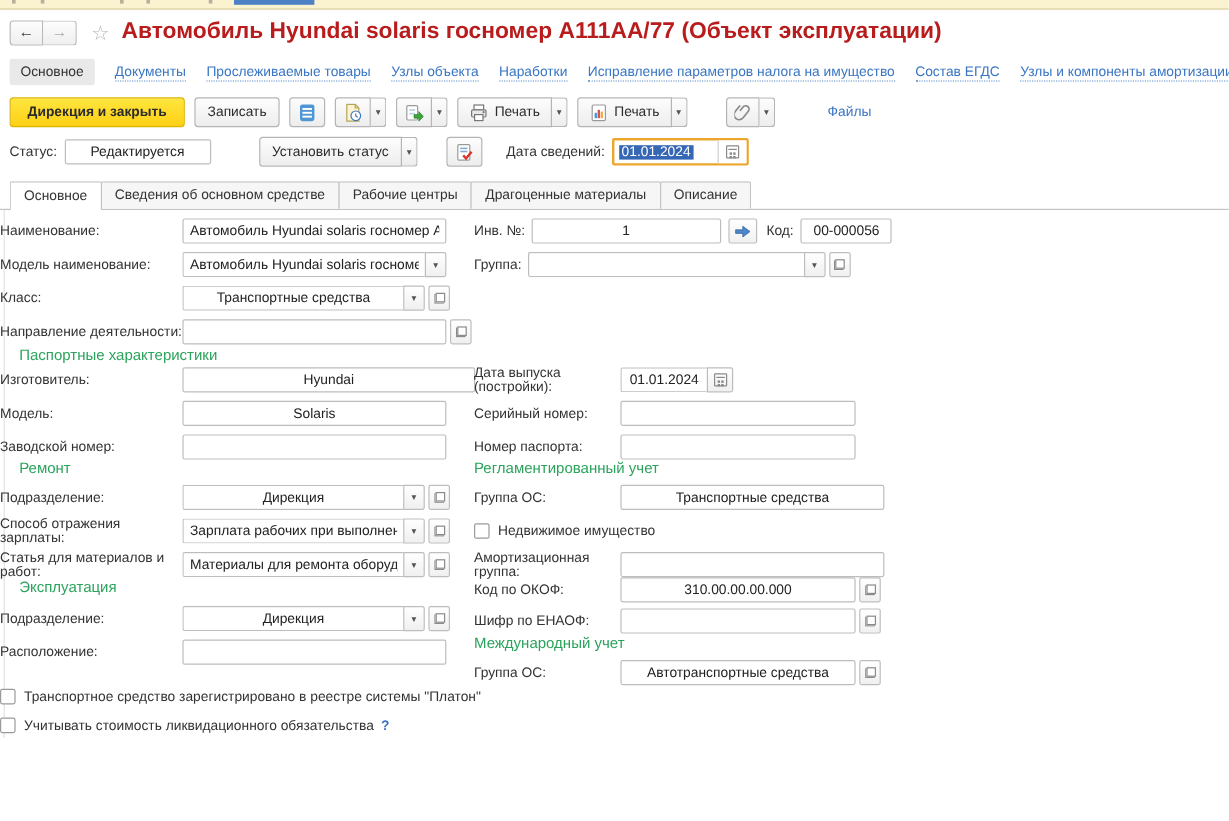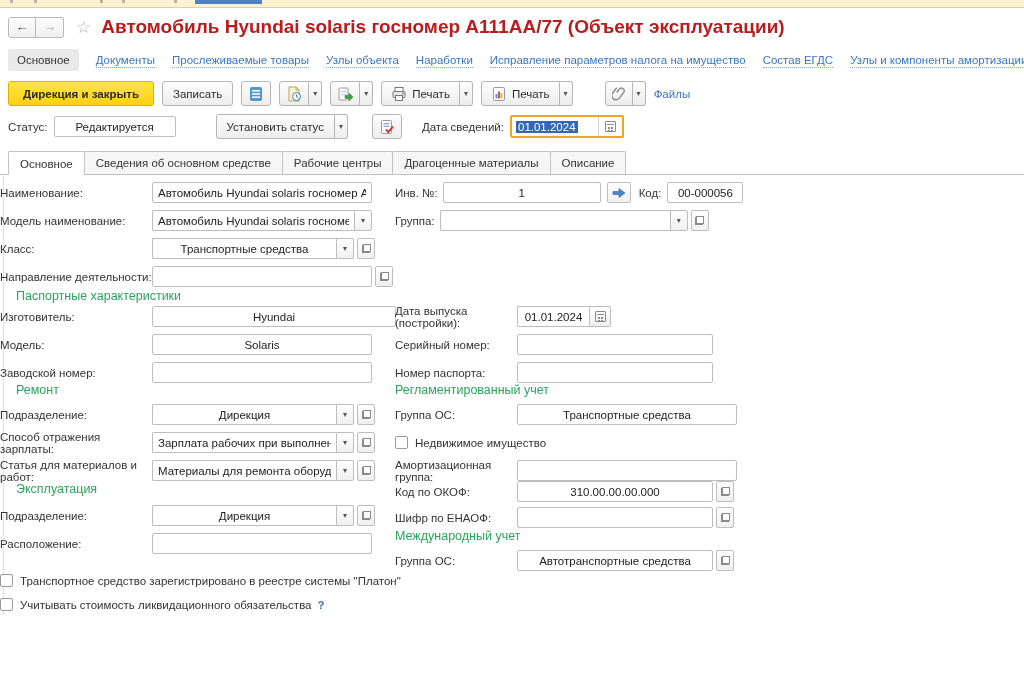--- a/index.html
+++ b/index.html
@@ -27,21 +27,21 @@
 
   
   .cmdbar { display:flex; align-items:center; padding:2px 8px 6px 8px; gap:8px; }
   .btn { height:25px; border:1px solid #b5b5b5; border-radius:3px; background:linear-gradient(#fdfdfd,#ededed); display:inline-flex; align-items:center; justify-content:center; padding:0 10px; color:#2c2c2c; cursor:pointer; white-space:nowrap; gap:5px; }
   .btn-primary { background:linear-gradient(#ffe63e,#fed016); border-color:#dcb400; font-weight:bold; color:#2b2b2b; padding:0 14px; }
   .split { display:inline-flex; }
   .split .btn.main { border-radius:3px 0 0 3px; padding:0 6px; }
   .split .btn.caret { border-radius:0 3px 3px 0; border-left:none; padding:0 4px; }
   .caret-glyph { font-size:8px; color:#555; line-height:1; }
   .iconbtn { padding:0 6px; }
-  .link { color:#3a76c3; cursor:pointer; white-space:nowrap; }
+  .link { color:#3a76c3; cursor:pointer; white-space:nowrap;margin-left:36px; }
 
   
   .statusrow { display:flex; align-items:center; padding:2px 8px 8px 8px; gap:6px; }
   .fld { height:21px; border:1px solid #bdbdbd; border-radius:2px; background:#fff; font-family:inherit; font-size:11.5px; color:#222; padding:0 5px; outline:none;text-align:center; }
   .statusrow .gap { width:28px; }
   .datewrap { display:inline-flex; align-items:stretch; border:2px solid #eca62c; border-radius:2px; background:#fff; height:23px; }
   .datewrap .dval { display:flex; align-items:center; padding:0 4px; min-width:86px; }
   .datewrap .sel { background:#3567b5; color:#fff; padding:0 2px; }
   .datewrap .calbtn { width:24px; border-left:1px solid #cfcfcf; display:flex; align-items:center; justify-content:center; background:#fff; cursor:pointer; }
 

